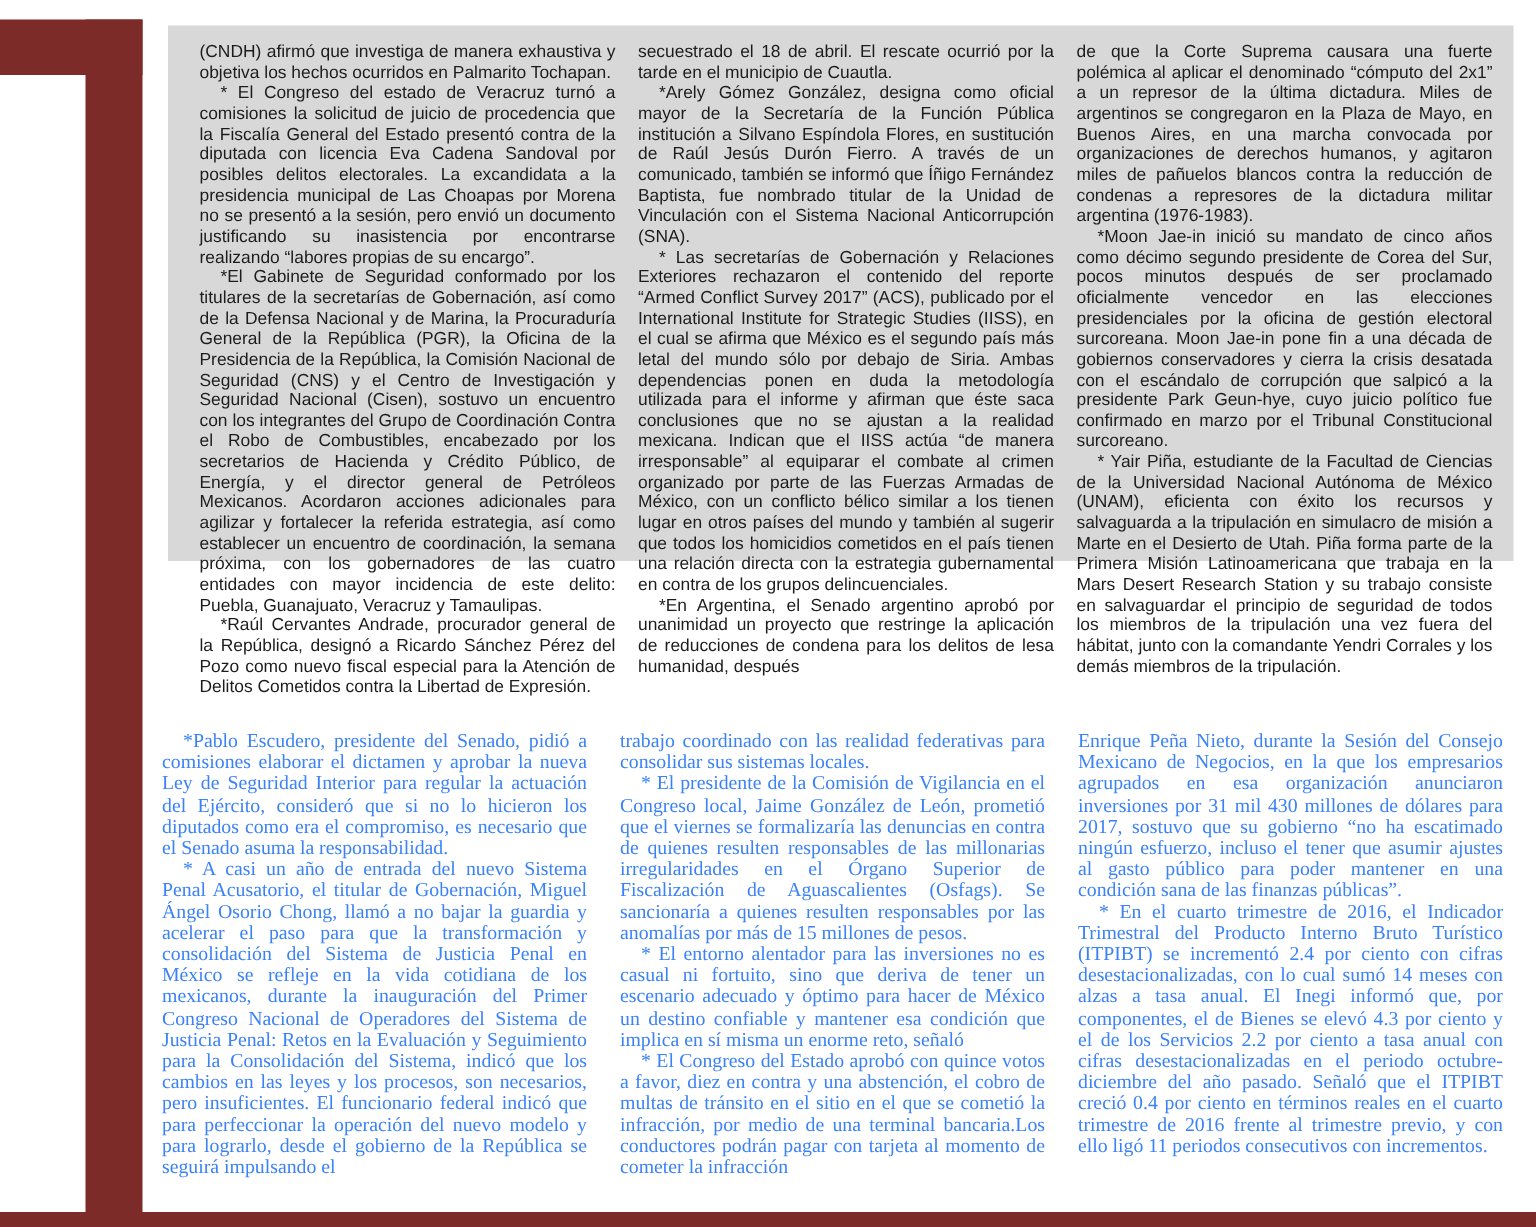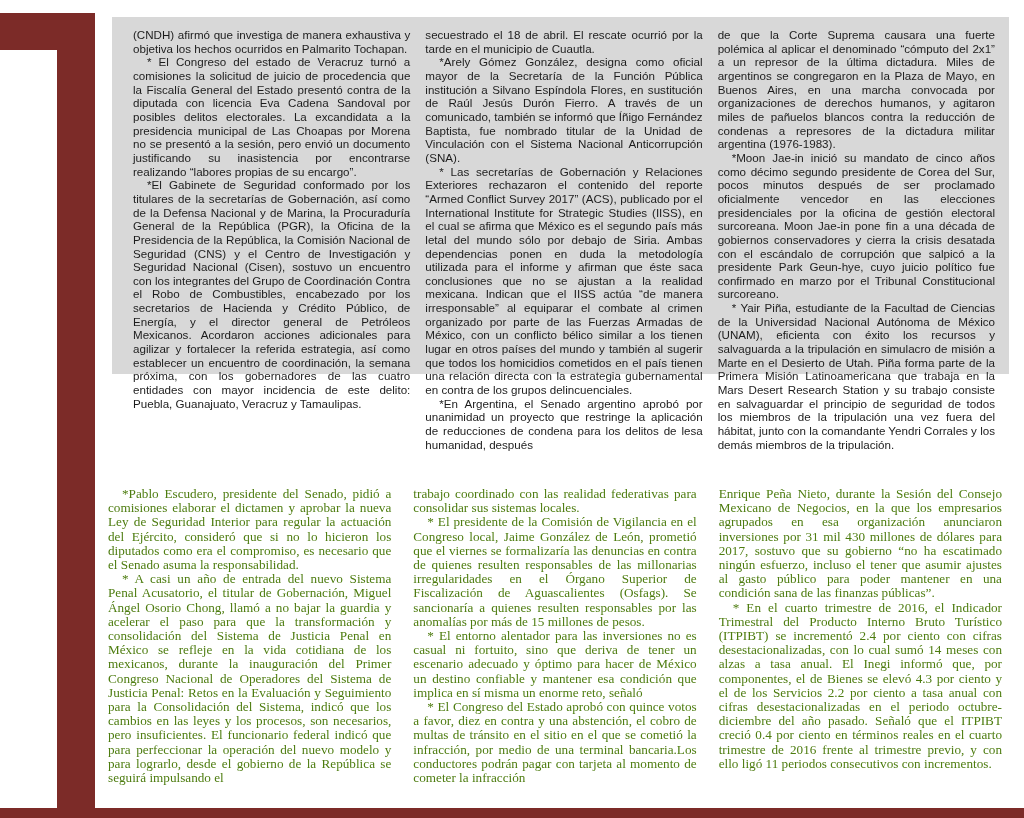--- a/index.html
+++ b/index.html
@@ -35,21 +35,21 @@
 
   
   .bottom-section {
     position:absolute; left:108px; top:487px; width:894px;
     display:flex; gap:22px;
   }
   .bottom-section .col {
     flex:1; min-width:0;
     font-family:"Liberation Serif", serif;
     font-size:13.2px; line-height:14.2px;
-    color:#4d7c0f; text-align:justify;
+    color:#3b82f6; text-align:justify;
   }
 
   .para { text-indent:0; }
   .para.indent { text-indent:14px; }
 </style>
 </head>
 <body>
 
 <div class="page">
 
@@ -59,20 +59,21 @@
   <div class="page-num n10">10</div>
   <div class="page-num n11">11</div>
 
   <div class="bar-bottom"></div>
 
   <div class="gray-box">
     <div class="col">
         <p class="para">(CNDH) afirmó que investiga de manera exhaustiva y objetiva los hechos ocurridos en Palmarito Tochapan.</p>
         <p class="para indent">* El Congreso del estado de Veracruz turnó a comisiones la solicitud de juicio de procedencia que la Fiscalía General del Estado presentó contra de la diputada con licencia Eva Cadena Sandoval por posibles delitos electorales. La excandidata a la presidencia municipal de Las Choapas por Morena no se presentó a la sesión, pero envió un documento justificando su inasistencia por encontrarse realizando “labores propias de su encargo”.</p>
         <p class="para indent">*El Gabinete de Seguridad conformado por los titulares de la secretarías de Gobernación, así como de la Defensa Nacional y de Marina, la Procuraduría General de la República (PGR), la Oficina de la Presidencia de la República, la Comisión Nacional de Seguridad (CNS) y el Centro de Investigación y Seguridad Nacional (Cisen), sostuvo un encuentro con los integrantes del Grupo de Coordinación Contra el Robo de Combustibles, encabezado por los secretarios de Hacienda y Crédito Público, de Energía, y el director general de Petróleos Mexicanos. Acordaron acciones adicionales para agilizar y fortalecer la referida estrategia, así como establecer un encuentro de coordinación, la semana próxima, con los gobernadores de las cuatro entidades con mayor incidencia de este delito: Puebla, Guanajuato, Veracruz y Tamaulipas.</p>
+        <p class="para indent">*Raúl Cervantes Andrade, procurador general de la República, designó a Ricardo Sánchez Pérez del Pozo como nuevo fiscal especial para la Atención de Delitos Cometidos contra la Libertad de Expresión.</p>
       </div>
     <div class="col">
         <p class="para">secuestrado el 18 de abril. El rescate ocurrió por la tarde en el municipio de Cuautla.</p>
         <p class="para indent">*Arely Gómez González, designa como oficial mayor de la Secretaría de la Función Pública institución a Silvano Espíndola Flores, en sustitución de Raúl Jesús Durón Fierro. A través de un comunicado, también se informó que Íñigo Fernández Baptista, fue nombrado titular de la Unidad de Vinculación con el Sistema Nacional Anticorrupción (SNA).</p>
         <p class="para indent">* Las secretarías de Gobernación y Relaciones Exteriores rechazaron el contenido del reporte “Armed Conflict Survey 2017” (ACS), publicado por el International Institute for Strategic Studies (IISS), en el cual se afirma que México es el segundo país más letal del mundo sólo por debajo de Siria. Ambas dependencias ponen en duda la metodología utilizada para el informe y afirman que éste saca conclusiones que no se ajustan a la realidad mexicana. Indican que el IISS actúa “de manera irresponsable” al equiparar el combate al crimen organizado por parte de las Fuerzas Armadas de México, con un conflicto bélico similar a los tienen lugar en otros países del mundo y también al sugerir que todos los homicidios cometidos en el país tienen una relación directa con la estrategia gubernamental en contra de los grupos delincuenciales.</p>
         <p class="para indent">*En Argentina, el Senado argentino aprobó por unanimidad un proyecto que restringe la aplicación de reducciones de condena para los delitos de lesa humanidad, después</p>
       </div>
     <div class="col">
         <p class="para">de que la Corte Suprema causara una fuerte polémica al aplicar el denominado “cómputo del 2x1” a un represor de la última dictadura. Miles de argentinos se congregaron en la Plaza de Mayo, en Buenos Aires, en una marcha convocada por organizaciones de derechos humanos, y agitaron miles de pañuelos blancos contra la reducción de condenas a represores de la dictadura militar argentina (1976-1983).</p>
         <p class="para indent">*Moon Jae-in inició su mandato de cinco años como décimo segundo presidente de Corea del Sur, pocos minutos después de ser proclamado oficialmente vencedor en las elecciones presidenciales por la oficina de gestión electoral surcoreana. Moon Jae-in pone fin a una década de gobiernos conservadores y cierra la crisis desatada con el escándalo de corrupción que salpicó a la presidente Park Geun-hye, cuyo juicio político fue confirmado en marzo por el Tribunal Constitucional surcoreano.</p>

